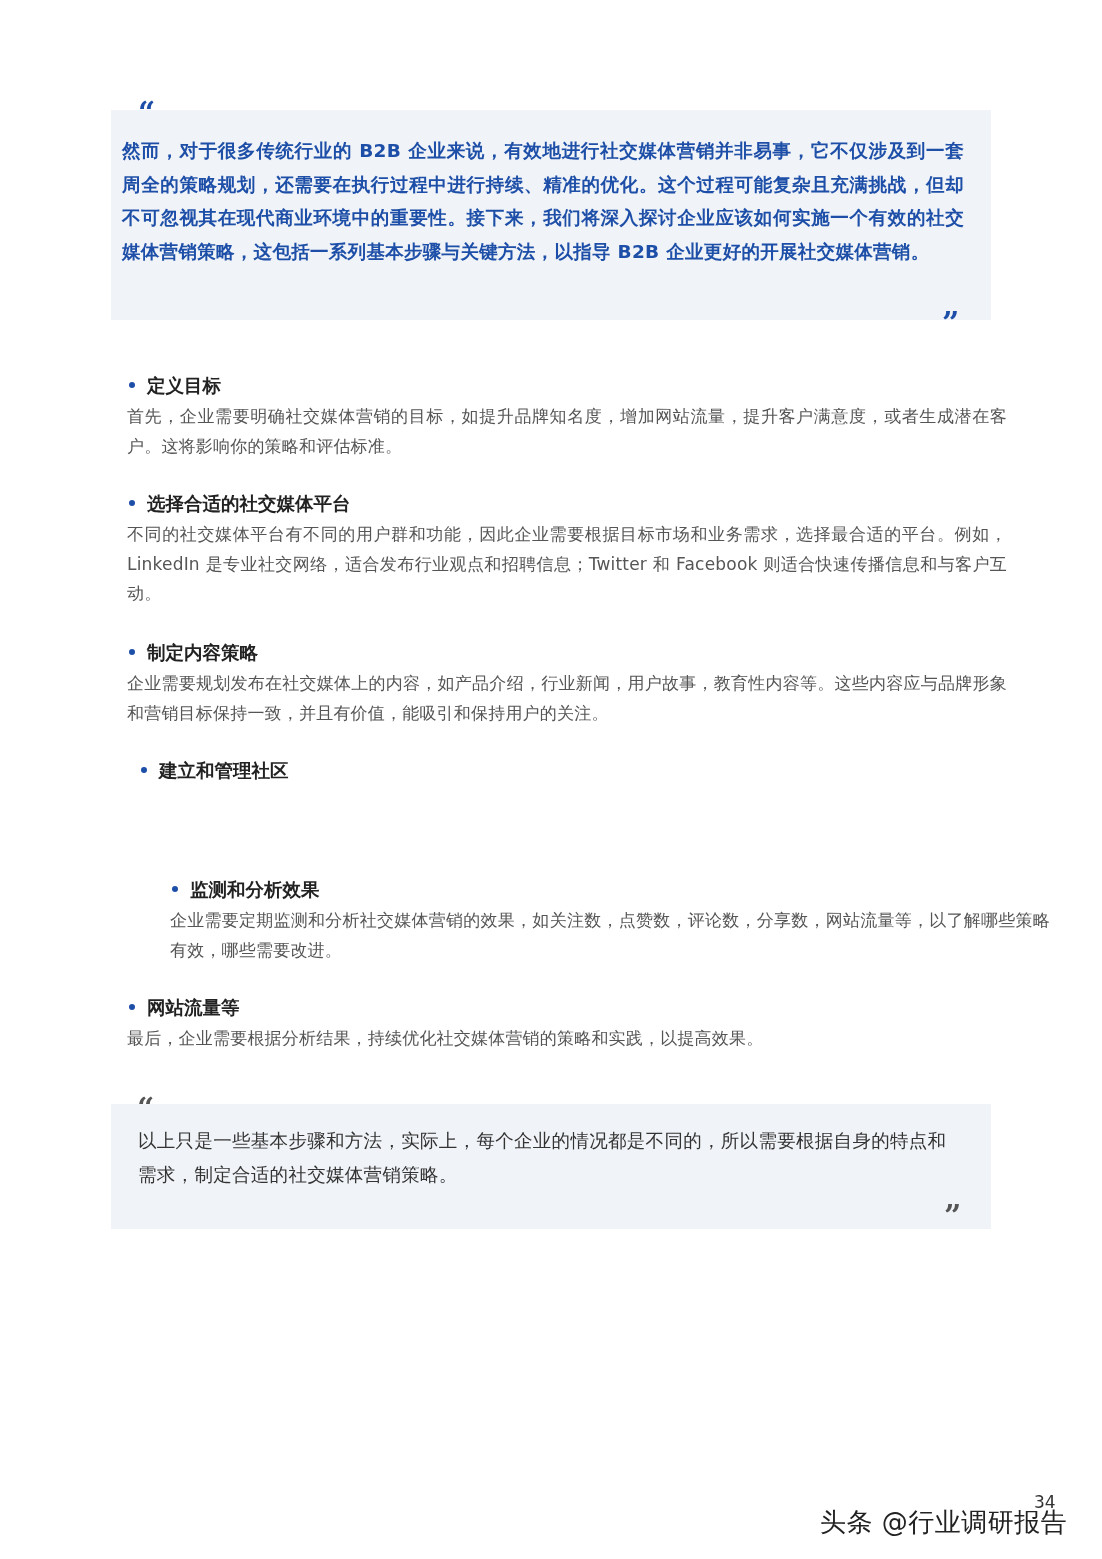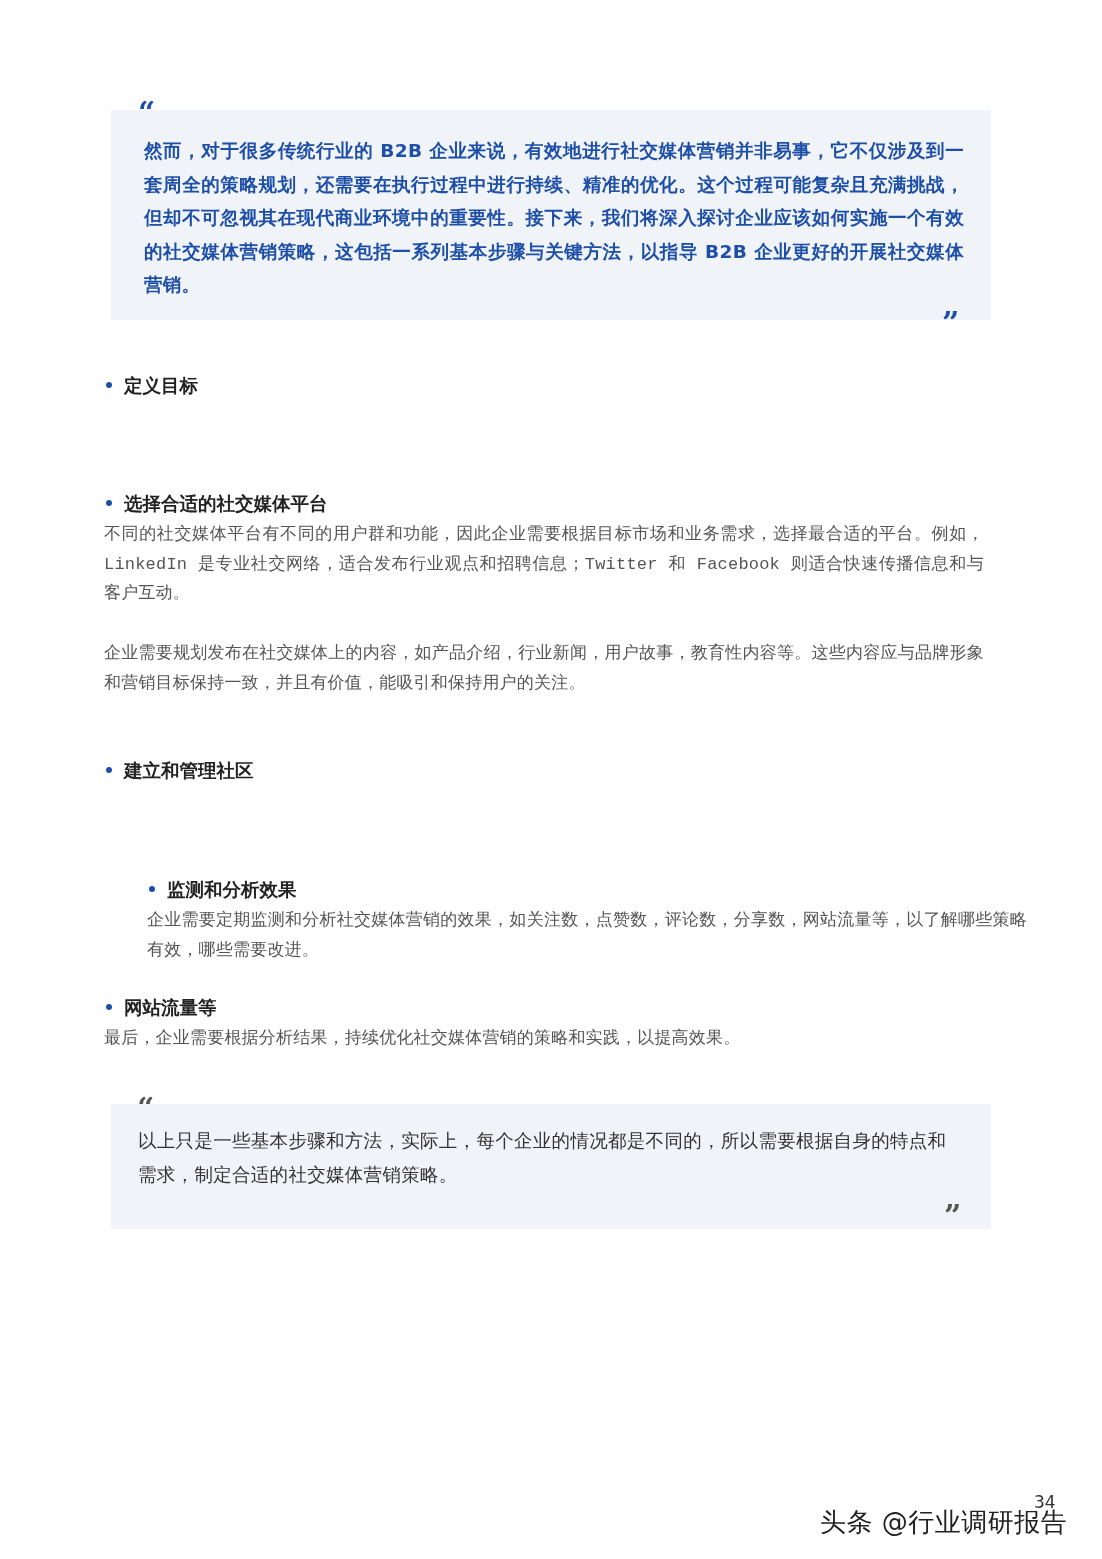--- a/index.html
+++ b/index.html
@@ -10,30 +10,30 @@
     }
     .quote-box {
       position: absolute; left: 111px; width: 880px;
       background: #f0f3f7;
       box-sizing: border-box;
     }
     .quote-mark {
       position: absolute; font-family: "DejaVu Serif", "Liberation Serif", serif;
       font-weight: bold; color: #1e4fa8; font-size: 30px; line-height: 30px;
     }
-    .q1 { top: 110px; height: 210px; padding: 24px 27px 0 33px; }
+    .q1 { top: 110px; height: 210px; padding: 24px 27px 0 11px; }
     .q1 .text {
       color: #1e4fa8; font-weight: bold; font-size: 18.5px; line-height: 33.5px;
       letter-spacing: 0.3px; text-align: justify;
     }
     .q2 { top: 1104px; height: 125px; padding: 20px 27px 0 27px; }
     .q2 .text {
       color: #333333; font-size: 18.5px; line-height: 33.5px; letter-spacing: 0.3px;
     }
-    .section { position: absolute; left: 104px; width: 880px; font-family: Liberation Mono, monospace; }
+    .section { position: absolute; left: 127px; width: 880px; }
     .section .head {
       display: flex; align-items: center; height: 30px;
       font-weight: bold; color: #222222; font-size: 18.5px;
     }
     .section .bullet {
       width: 6px; height: 6px; border-radius: 50%; background: #1e4fa8;
       margin: 0 12px 0 2px;
     }
     .section .body {
       color: #555555; font-size: 17px; line-height: 29.5px; margin-top: 2px;
@@ -55,35 +55,40 @@
 <div class="quote-box q1">
   <div class="text">然而，对于很多传统行业的 B2B 企业来说，有效地进行社交媒体营销并非易事，它不仅涉及到一套周全的策略规划，还需要在执行过程中进行持续、精准的优化。这个过程可能复杂且充满挑战，但却不可忽视其在现代商业环境中的重要性。接下来，我们将深入探讨企业应该如何实施一个有效的社交媒体营销策略，这包括一系列基本步骤与关键方法，以指导 B2B 企业更好的开展社交媒体营销。</div>
 </div>
 <span class="quote-mark" style="left:942px; top:308px;">”</span>
 
 <div class="section" style="top:370px;">
   <div class="head">
       <span class="bullet"></span>
       <span>定义目标</span>
     </div>
+  <div class="body">首先，企业需要明确社交媒体营销的目标，如提升品牌知名度，增加网站流量，提升客户满意度，或者生成潜在客户。这将影响你的策略和评估标准。</div>
 </div>
 
 <div class="section" style="top:488px;">
   <div class="head">
       <span class="bullet"></span>
       <span>选择合适的社交媒体平台</span>
     </div>
   <div class="body">不同的社交媒体平台有不同的用户群和功能，因此企业需要根据目标市场和业务需求，选择最合适的平台。例如，LinkedIn 是专业社交网络，适合发布行业观点和招聘信息；Twitter 和 Facebook 则适合快速传播信息和与客户互动。</div>
 </div>
 
 <div class="section" style="top:637px;">
+  <div class="head">
+      <span class="bullet"></span>
+      <span>制定内容策略</span>
+    </div>
   <div class="body">企业需要规划发布在社交媒体上的内容，如产品介绍，行业新闻，用户故事，教育性内容等。这些内容应与品牌形象和营销目标保持一致，并且有价值，能吸引和保持用户的关注。</div>
 </div>
 
-<div class="section" style="top:755px;">
+<div class="section" style="top:755px;margin-left:12px;">
   <div class="head">
       <span class="bullet"></span>
       <span>建立和管理社区</span>
     </div>
 </div>
 
 <div class="section" style="top:874px;margin-left:43px;">
   <div class="head">
       <span class="bullet"></span>
       <span>监测和分析效果</span>

